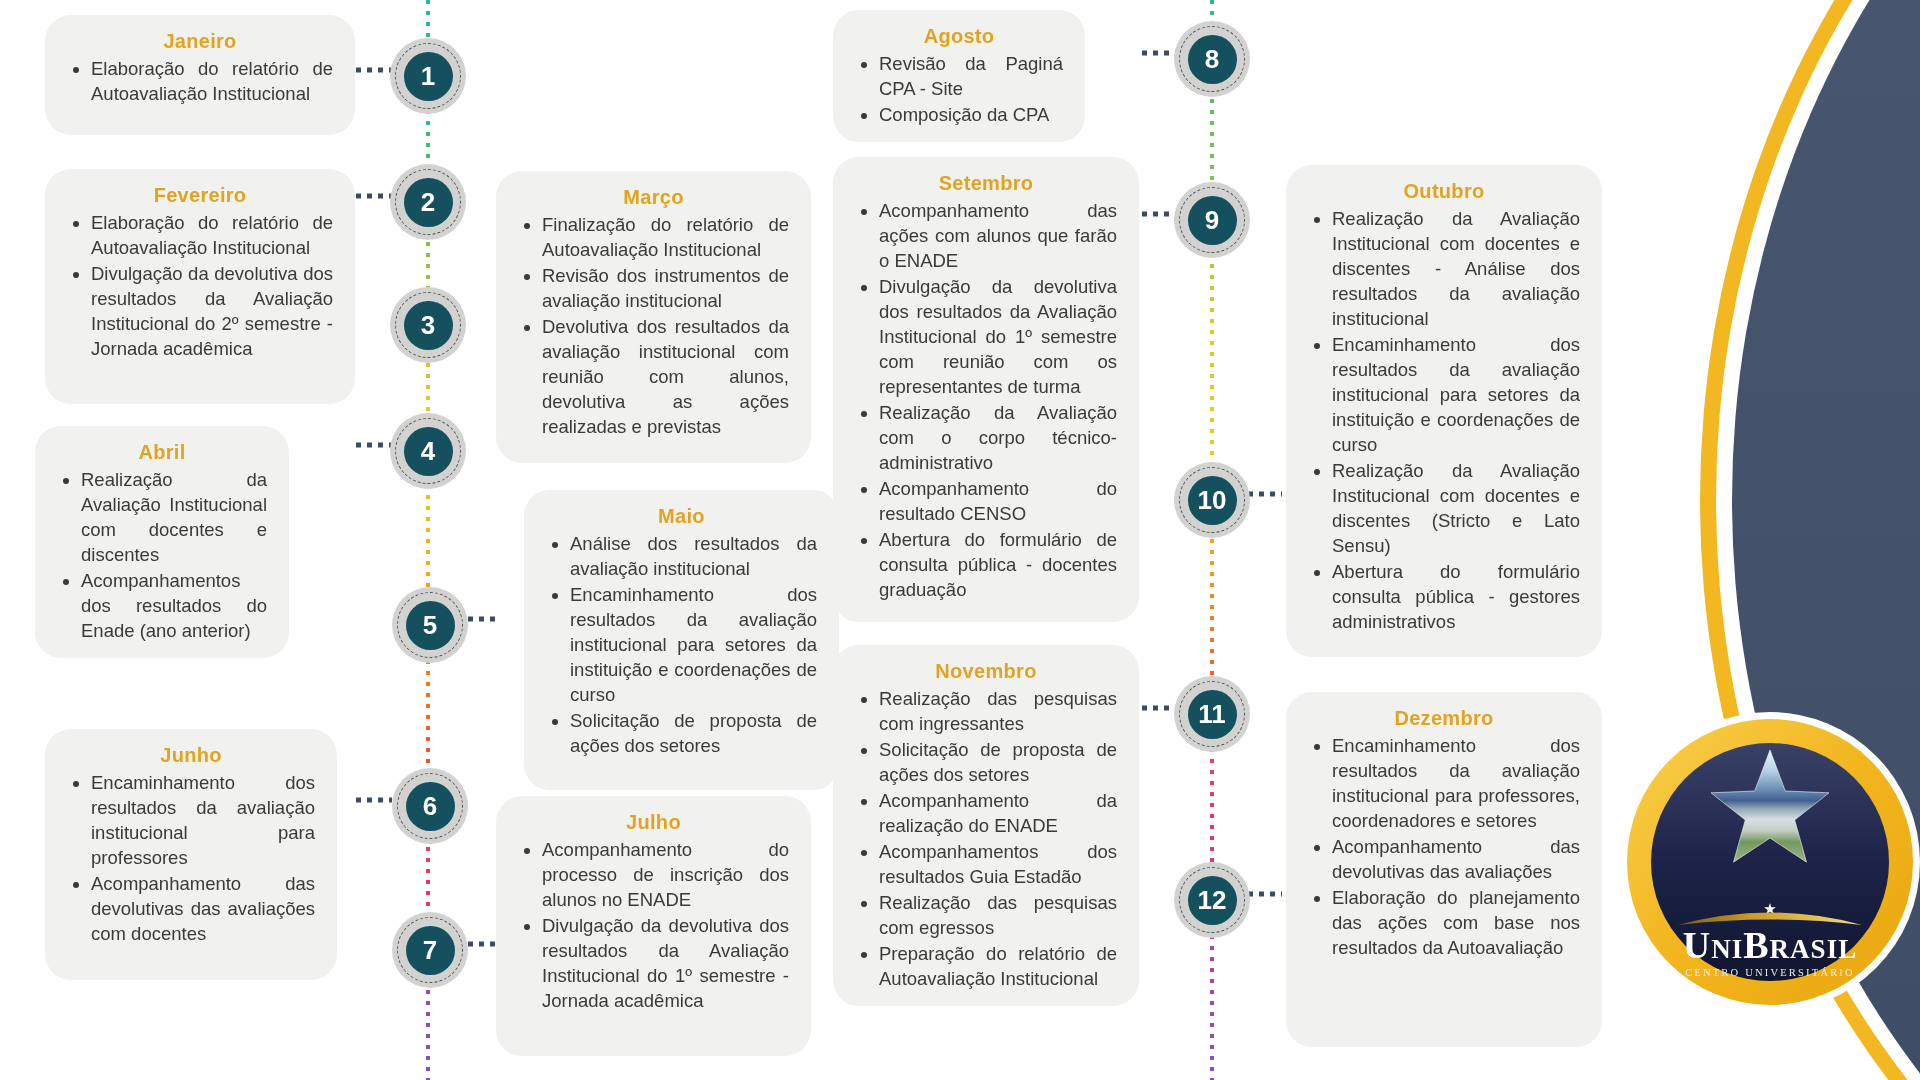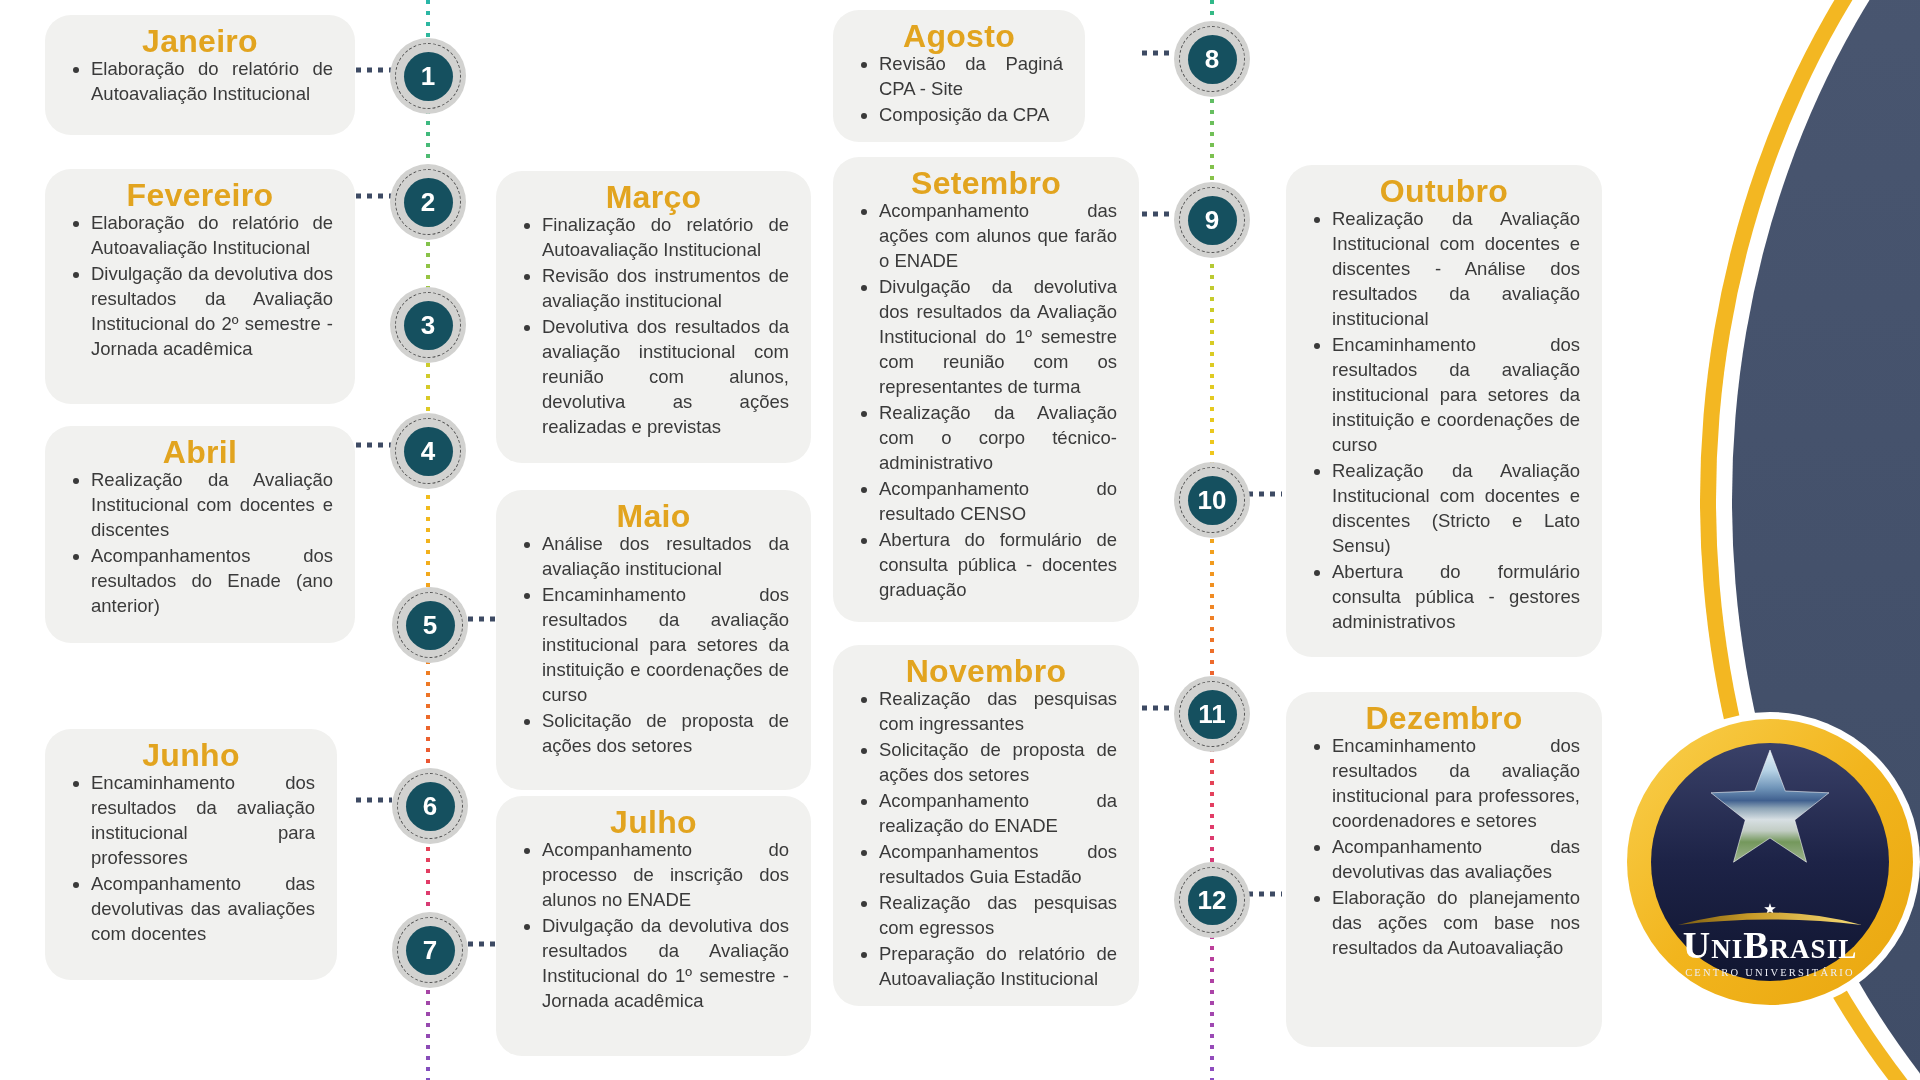--- a/index.html
+++ b/index.html
@@ -11,31 +11,31 @@
   
   #bg-lines{position:absolute;inset:0;z-index:0;pointer-events:none;}
   
   .card{
     position:absolute;background:#f1f1ef;border-radius:26px;
     padding:8px 20px 14px;box-sizing:border-box;
     font-size:18.5px;line-height:25px;color:#3a3a3a;z-index:2;
   }
   .month-title{
     margin:6px 0 2px;text-align:center;color:#e2a41f;
-    font-size:32px;font-weight:700;letter-spacing:.3px;
+    font-size:20px;font-weight:700;letter-spacing:.3px;
   }
   .activities{margin:2px 0 0;padding:0 2px 0 26px;list-style:disc;}
   .activities li{margin:0 0 1px;text-align:justify;}
   
   .pos-jan{left:45px;top:15px;width:310px;min-height:120px;}
   .pos-fev{left:45px;top:169px;width:310px;min-height:235px;}
-  .pos-abr{left:45px;top:426px;width:310px;min-height:217px;}
+  .pos-abr{left:35px;top:426px;width:254px;min-height:217px;}
   .pos-jun{left:45px;top:729px;width:292px;min-height:251px;}
   .pos-mar{left:496px;top:171px;width:315px;min-height:292px;}
-  .pos-mai{left:496px;top:490px;width:315px;min-height:300px;}
+  .pos-mai{left:524px;top:490px;width:315px;min-height:300px;}
   .pos-jul{left:496px;top:796px;width:315px;min-height:260px;}
   .pos-ago{left:833px;top:10px;width:252px;min-height:127px;}
   .pos-set{left:833px;top:157px;width:306px;min-height:465px;}
   .pos-nov{left:833px;top:645px;width:306px;min-height:353px;}
   .pos-out{left:1286px;top:157px;width:316px;min-height:492px;margin-top:8px;}
   .pos-dez{left:1286px;top:692px;width:316px;min-height:355px;}
   
   .node{
     position:absolute;width:76px;height:76px;border-radius:50%;
     background:#d2d2d0;display:flex;align-items:center;justify-content:center;

